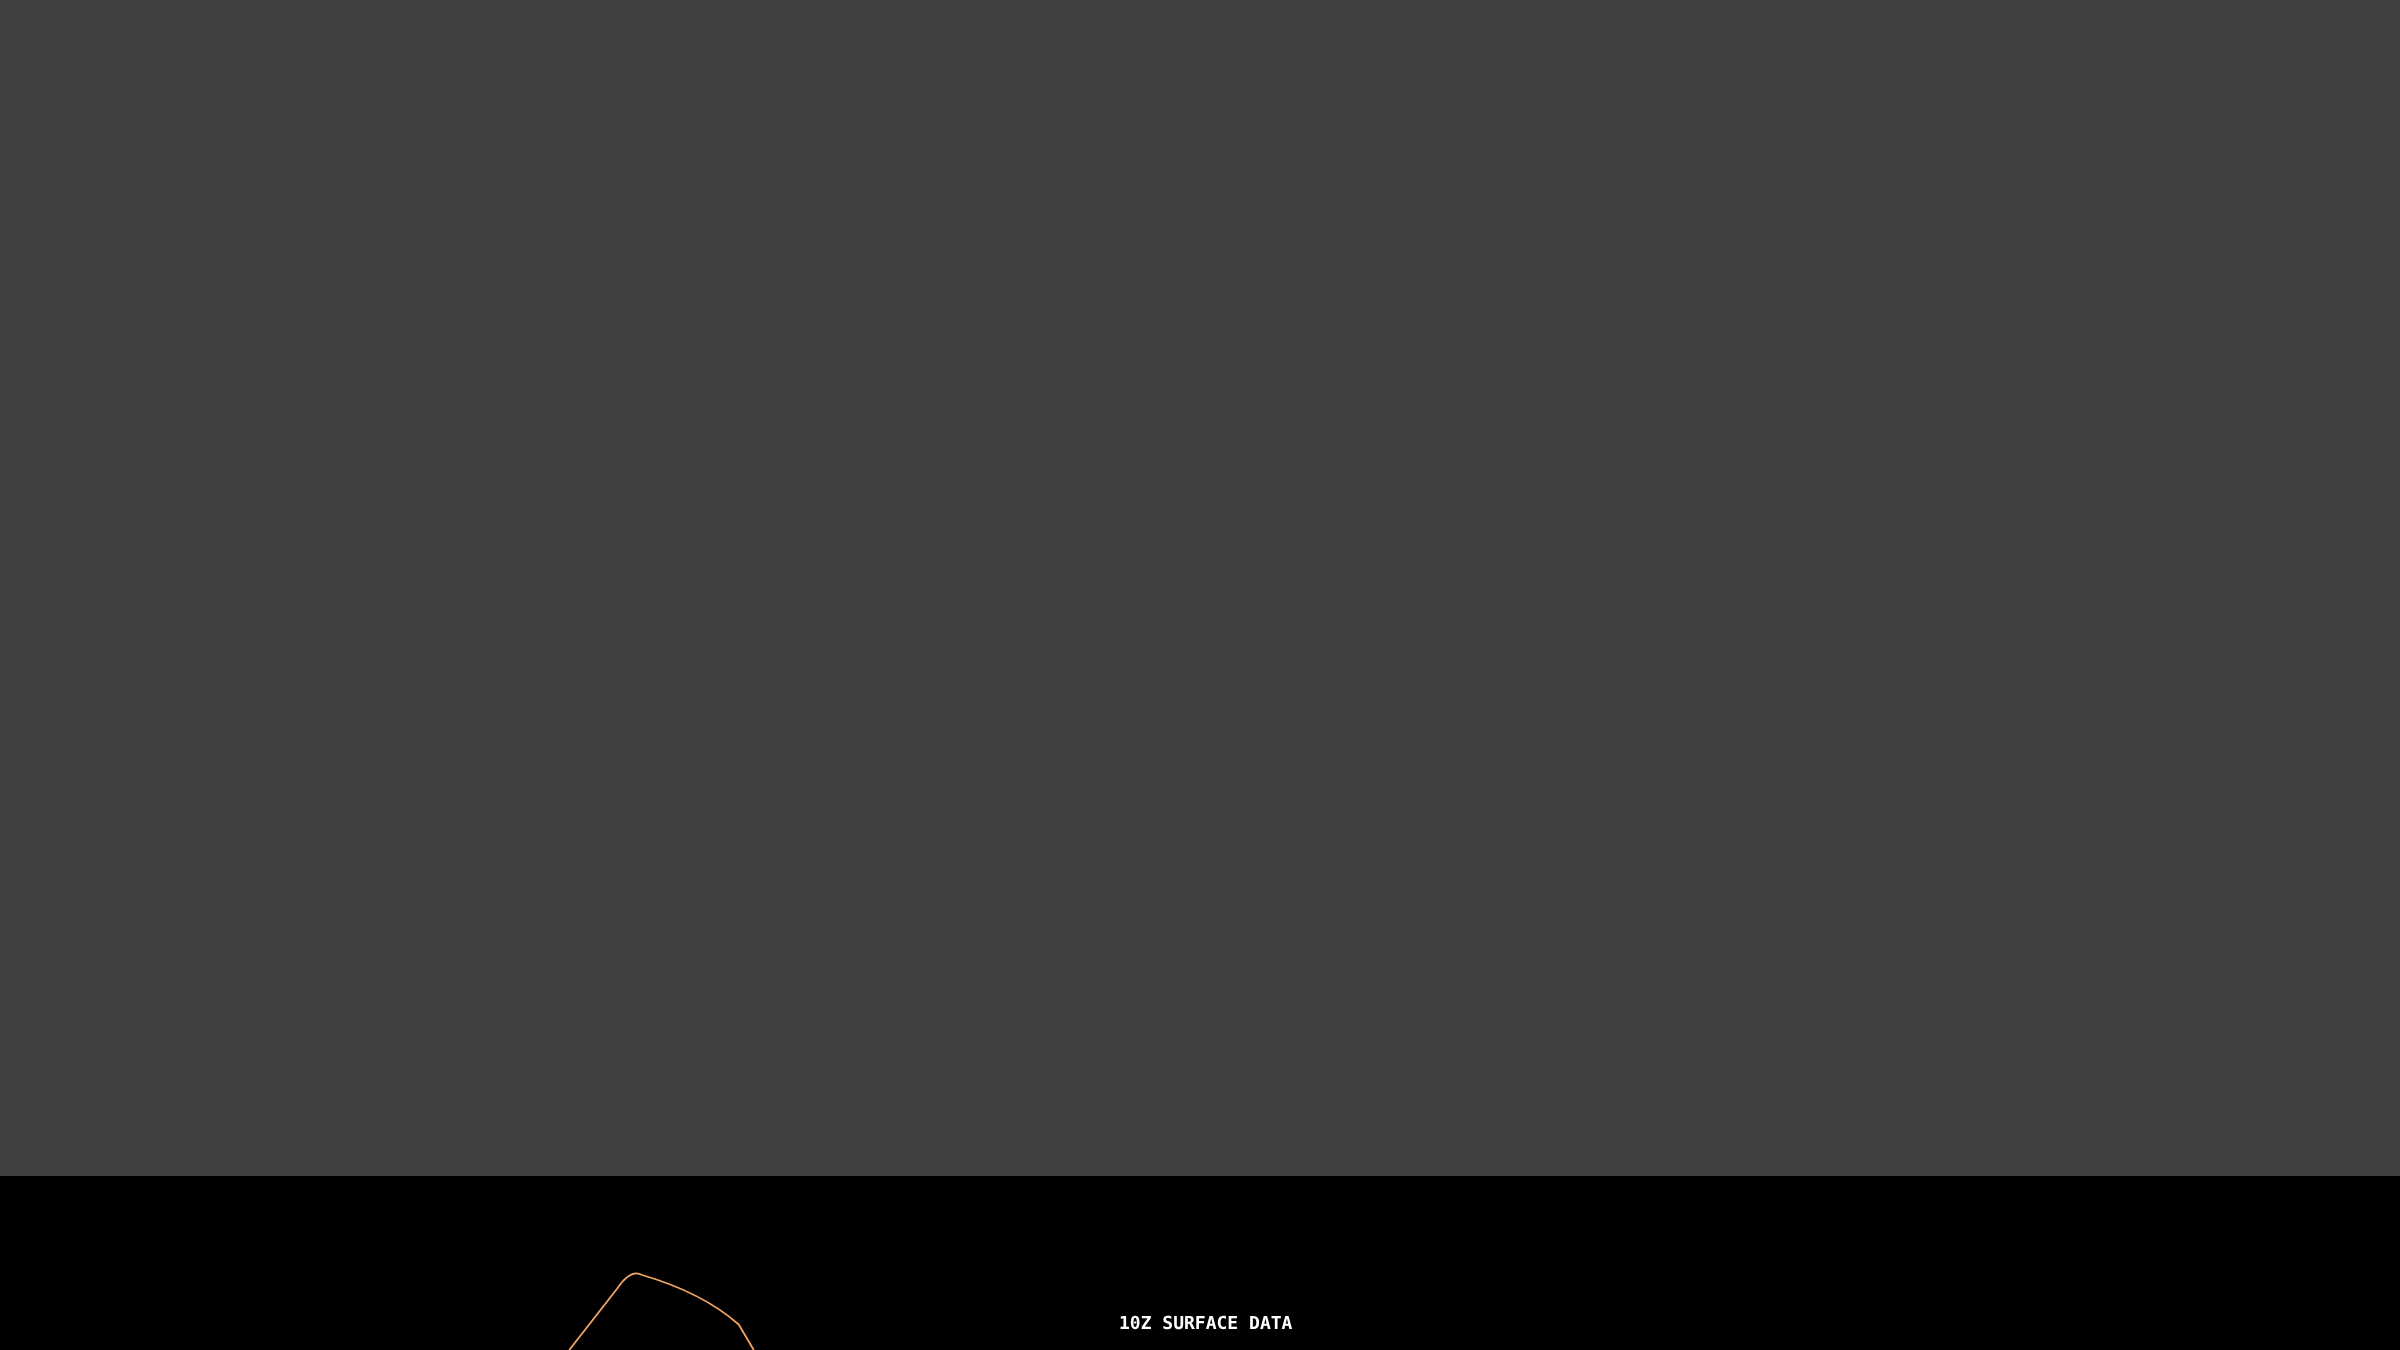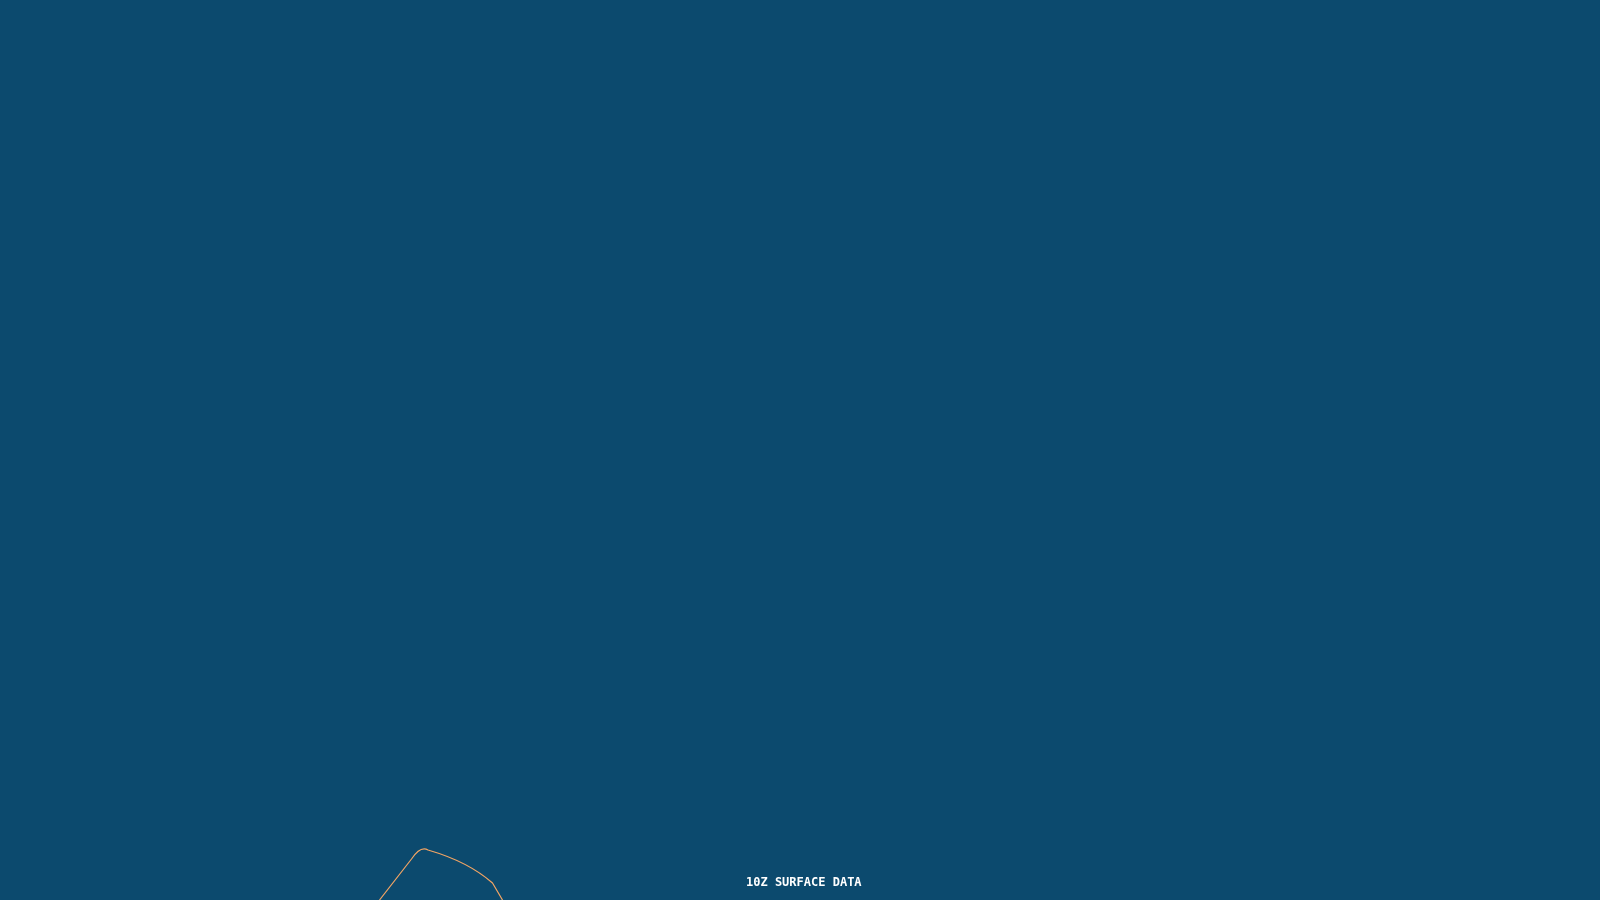--- a/index.html
+++ b/index.html
@@ -6,22 +6,22 @@
     margin: 0;
     padding: 0;
     width: 1600px;
     height: 900px;
     background: #000000;
     overflow: hidden;
   }
   .screen {
     position: relative;
     width: 1600px;
-    height: 900px;
-    background: #0c4a6e;
+    height: 784px;
+    background: #404040;
   }
   .map-layer {
     position: absolute;
     left: 0;
     top: 0;
     width: 1600px;
     height: 900px;
     display: block;
   }
   .map-boundary {

